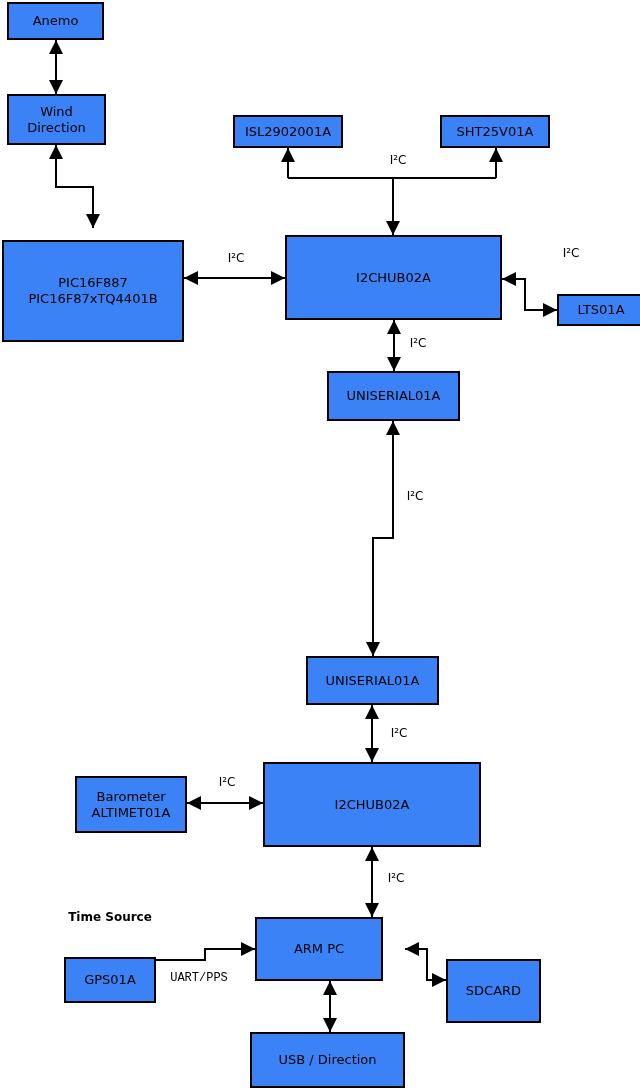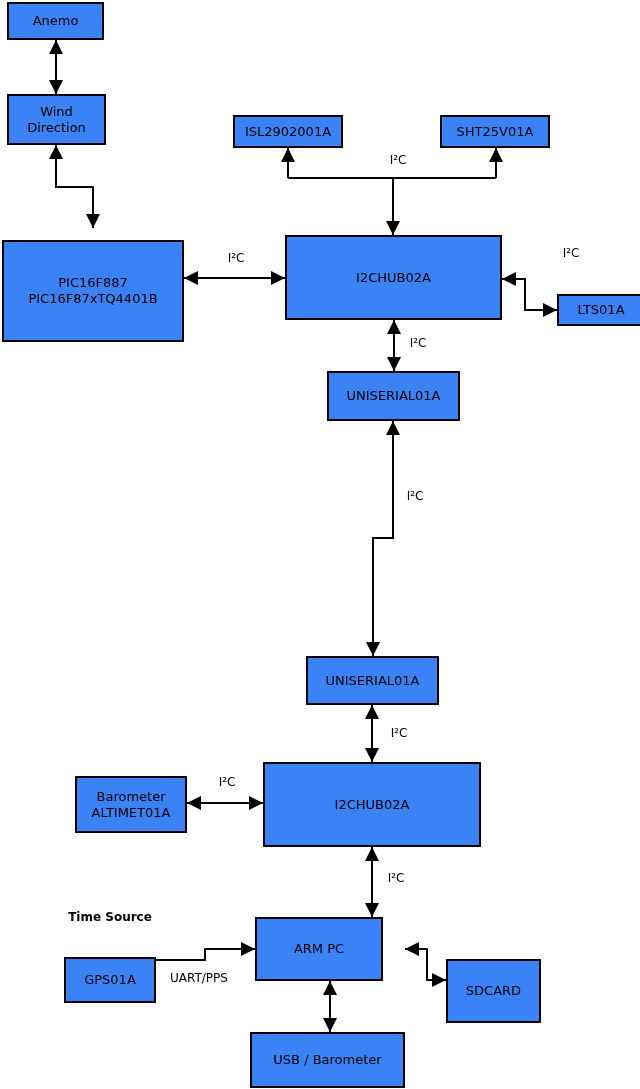--- a/index.html
+++ b/index.html
@@ -119,27 +119,27 @@
 
   <div class="node" style="left:64px; top:937px; width:92px; height:46px;margin-top:20px;">
     <span>GPS01A</span>
   </div>
 
   <div class="node" style="left:446px; top:959px; width:95px; height:64px;">
     <span>SDCARD</span>
   </div>
 
   <div class="node" style="left:250px; top:1032px; width:155px; height:56px;">
-    <span>USB / Barometer</span>
+    <span>USB / Direction</span>
   </div>
 
   <span class="edge-label" style="left:236px; top:251px;">I²C</span>
   <span class="edge-label" style="left:398px; top:153px;">I²C</span>
   <span class="edge-label" style="left:571px; top:246px;">I²C</span>
   <span class="edge-label" style="left:418px; top:336px;">I²C</span>
   <span class="edge-label" style="left:415px; top:489px;">I²C</span>
   <span class="edge-label" style="left:399px; top:726px;">I²C</span>
   <span class="edge-label" style="left:227px; top:775px;">I²C</span>
   <span class="edge-label" style="left:396px; top:871px;">I²C</span>
-  <span class="edge-label" style="left:199px; top:971px;">UART/PPS</span>
+  <span class="edge-label" style="left:199px; top:971px;font-family:Liberation Mono, monospace;">UART/PPS</span>
   <span class="edge-label" style="left:110px; top:910px;font-weight:bold;">Time Source</span>
 
 </div>
 
 </body></html>

